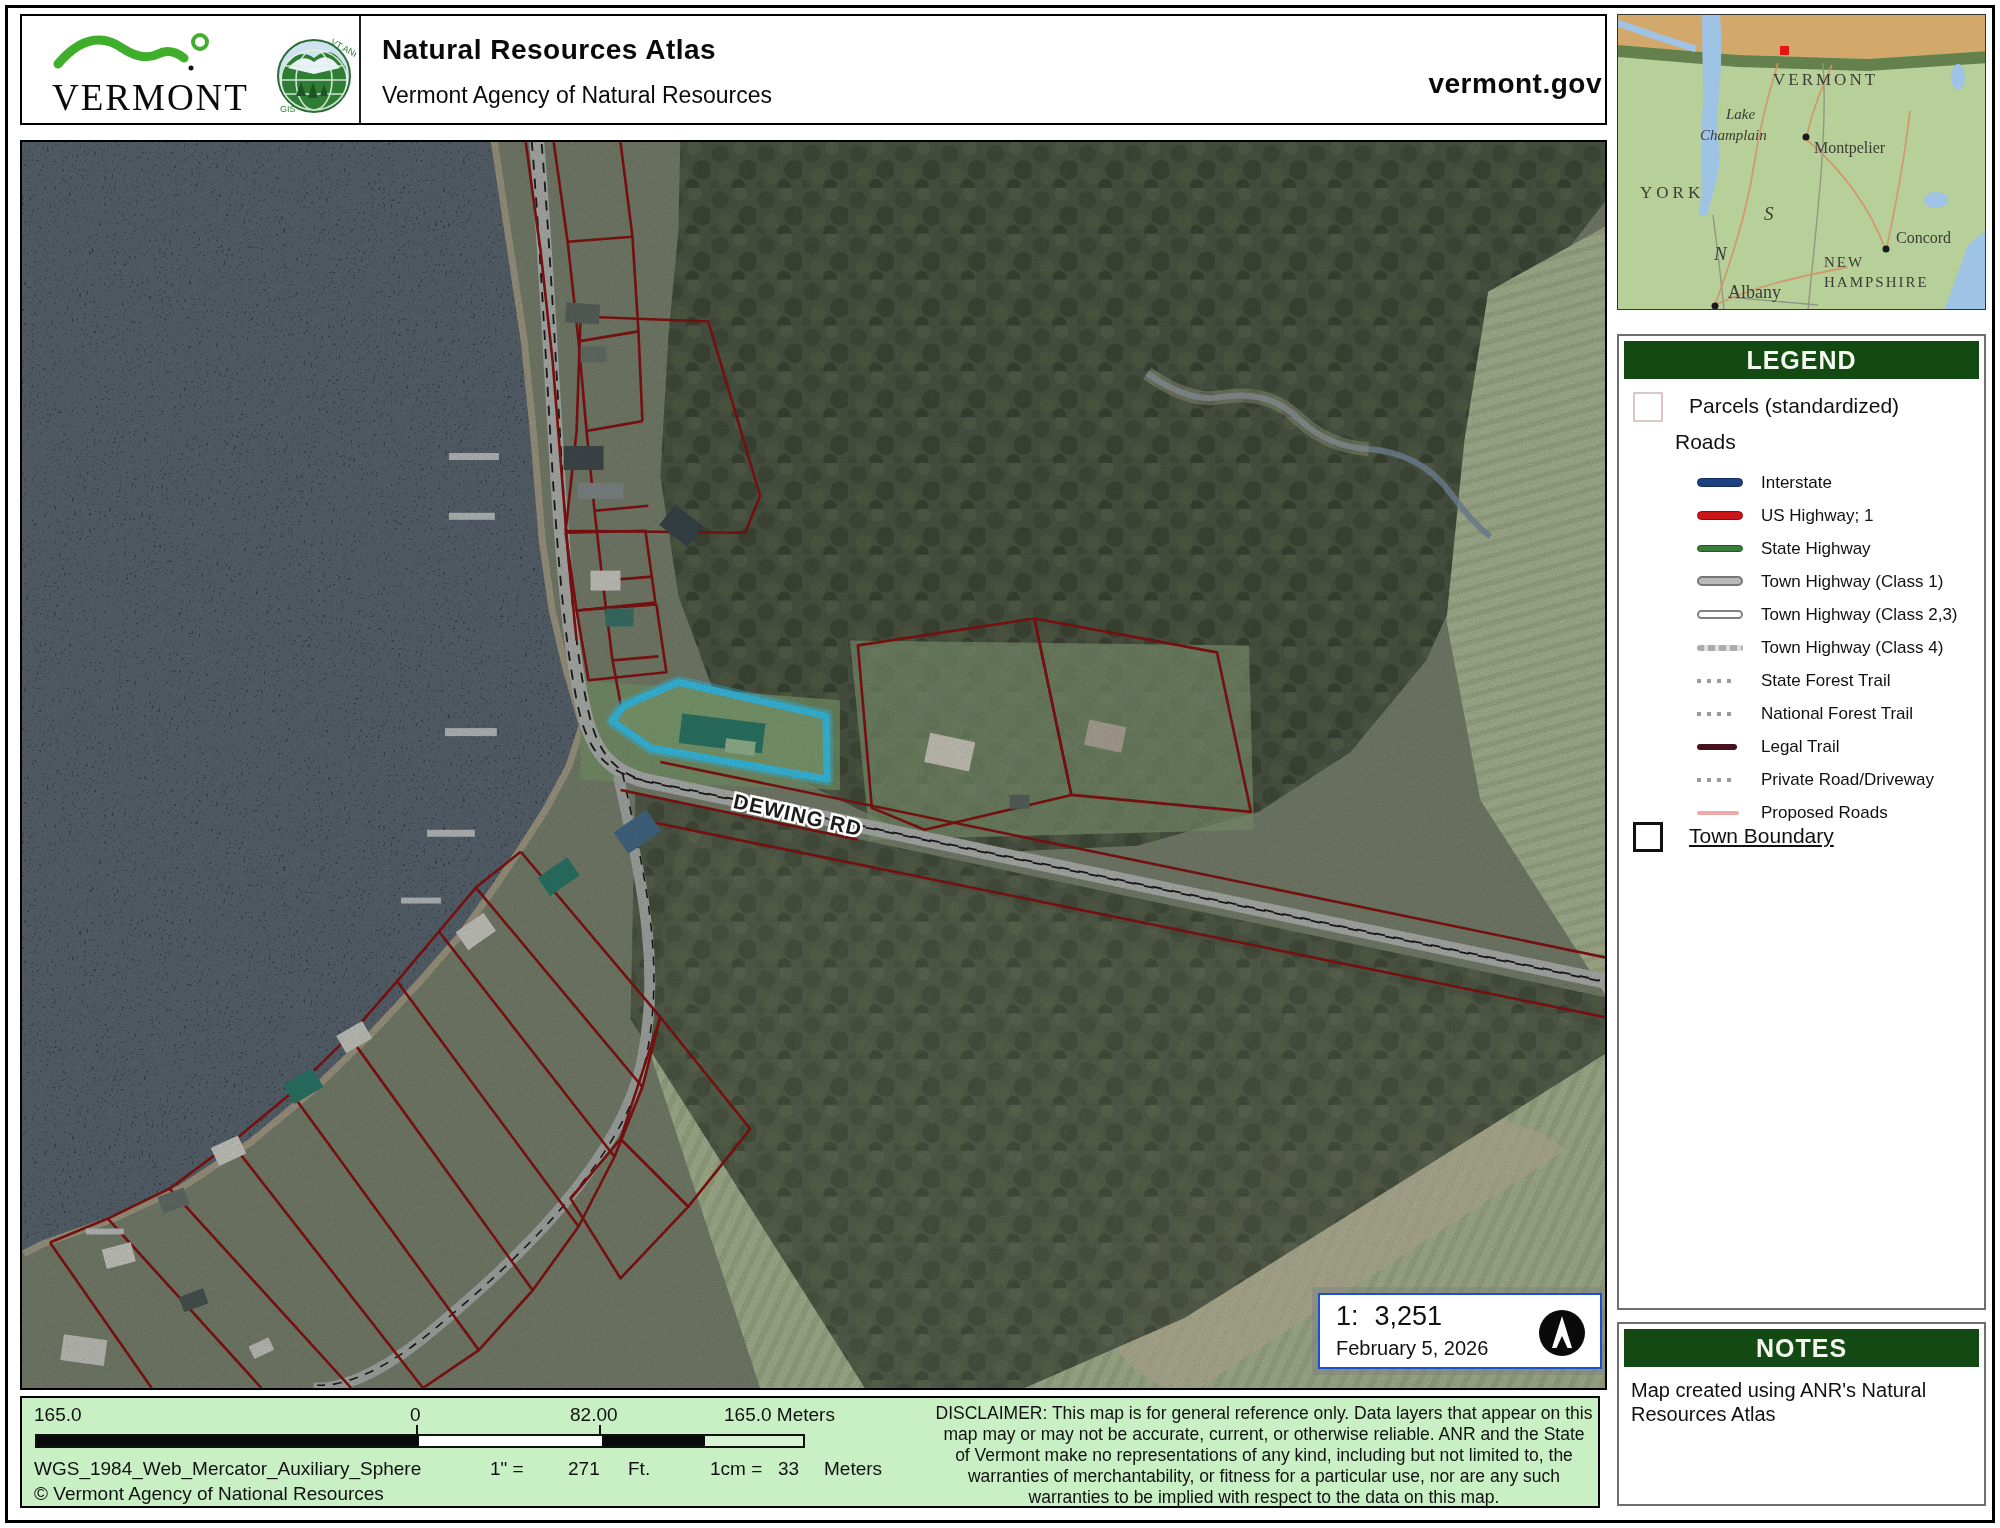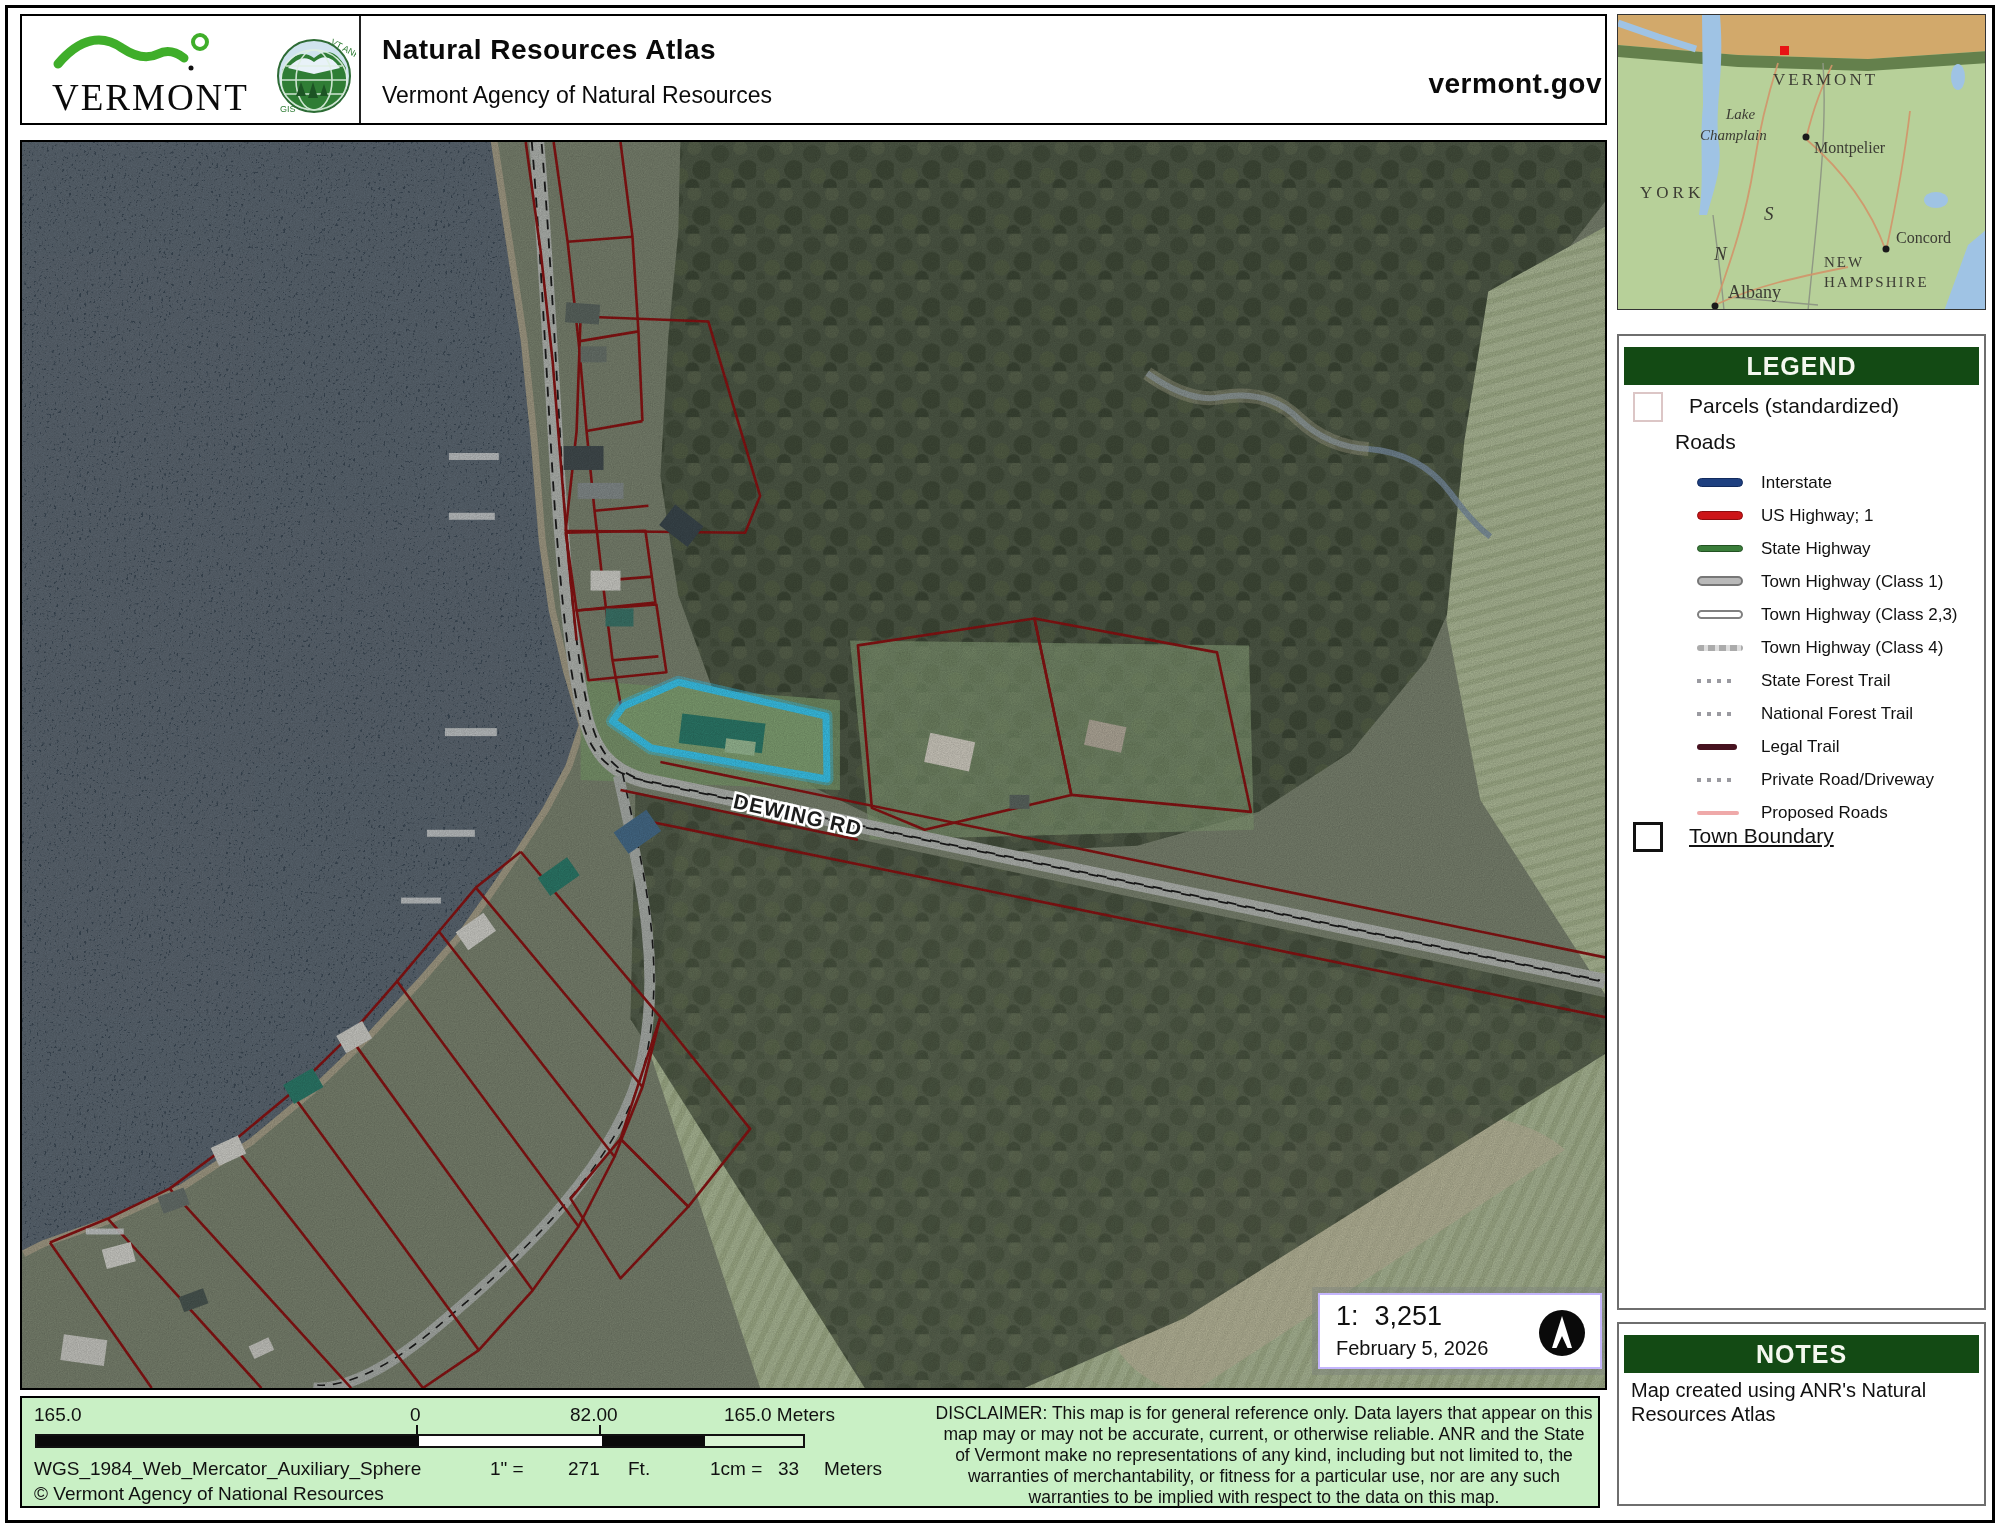--- a/index.html
+++ b/index.html
@@ -12,31 +12,31 @@
   .vt-logo { position:absolute; left:28px; top:10px; width:215px; height:92px; }
   .globe-logo { position:absolute; left:252px; top:14px; width:82px; height:86px; }
   .hdr-divider { position:absolute; left:337px; top:0; width:2px; height:107px; background:#222; }
   .hdr-title { position:absolute; left:360px; top:18px; font-size:28px; font-weight:bold; color:#0a0a0a; letter-spacing:0.5px; }
   .hdr-subtitle { position:absolute; left:360px; top:66px; font-size:23px; font-weight:normal; color:#0a0a0a; }
   .hdr-site { position:absolute; left:1290px; top:52px; width:290px; text-align:right; font-size:28px; font-weight:bold; color:#0a0a0a; letter-spacing:0.5px; }
 
   
   .map-box { position:absolute; left:20px; top:140px; width:1587px; height:1250px; border:2px solid #000; overflow:hidden; background:#7f8874; }
   .map-box svg.mapsvg { position:absolute; left:0; top:0; width:100%; height:100%; }
-  .scale-info { position:absolute; left:1296px; top:1151px; width:284px; height:76px; background:#fff; border:2px solid #c4b5fd;
+  .scale-info { position:absolute; left:1296px; top:1151px; width:284px; height:76px; background:#fff; border:2px solid #1d4ed8;
                 box-shadow:0 0 0 6px rgba(125,130,125,0.45); }
   .scale-ratio { position:absolute; left:16px; top:6px; font-size:27px; color:#111; }
   .scale-ratio .gap { display:inline-block; width:16px; }
   .scale-date { position:absolute; left:16px; top:42px; font-size:20px; color:#111; }
   .north-wrap { position:absolute; right:14px; top:14px; width:48px; height:48px; }
 
   
   .inset-box { position:absolute; left:1617px; top:14px; width:369px; height:296px; border:1px solid #333; overflow:hidden; background:#b7d099; }
   .legend-box { position:absolute; left:1617px; top:334px; width:369px; height:976px; border:2px solid #6e6e6e; background:#fff; }
-  .legend-hdr, .notes-hdr { position:absolute; left:5px; right:5px; top:11px; height:38px; background:#134a14; color:#f4f8ef;
+  .legend-hdr, .notes-hdr { position:absolute; left:5px; right:5px; top:5px; height:38px; background:#134a14; color:#f4f8ef;
       font-size:25px; font-weight:bold; text-align:center; line-height:38px; letter-spacing:1px; }
   .lg-parcels { position:absolute; left:14px; top:56px; width:340px; height:36px; }
   .lg-checkbox { position:absolute; left:0; top:0; width:30px; height:30px; background:#fff; border:2px solid #dcc6c6; }
   .lg-parcels-label { position:absolute; left:56px; top:2px; font-size:21px; color:#111; }
   .lg-roads-label { position:absolute; left:56px; top:94px; font-size:21px; color:#111; }
   .lg-row { position:absolute; left:0; width:360px; height:24px; }
   .sym { position:absolute; left:78px; top:6px; width:46px; height:9px; border-radius:5px; }
   .sym-interstate { background:#1e4080; border:1px solid #122b5e; }
   .sym-us-highway { background:#cc1518; border:1px solid #8c0d0f; }
   .sym-state-highway { background:#3a7d3a; border:1px solid #235223; height:7px; top:7px; }

